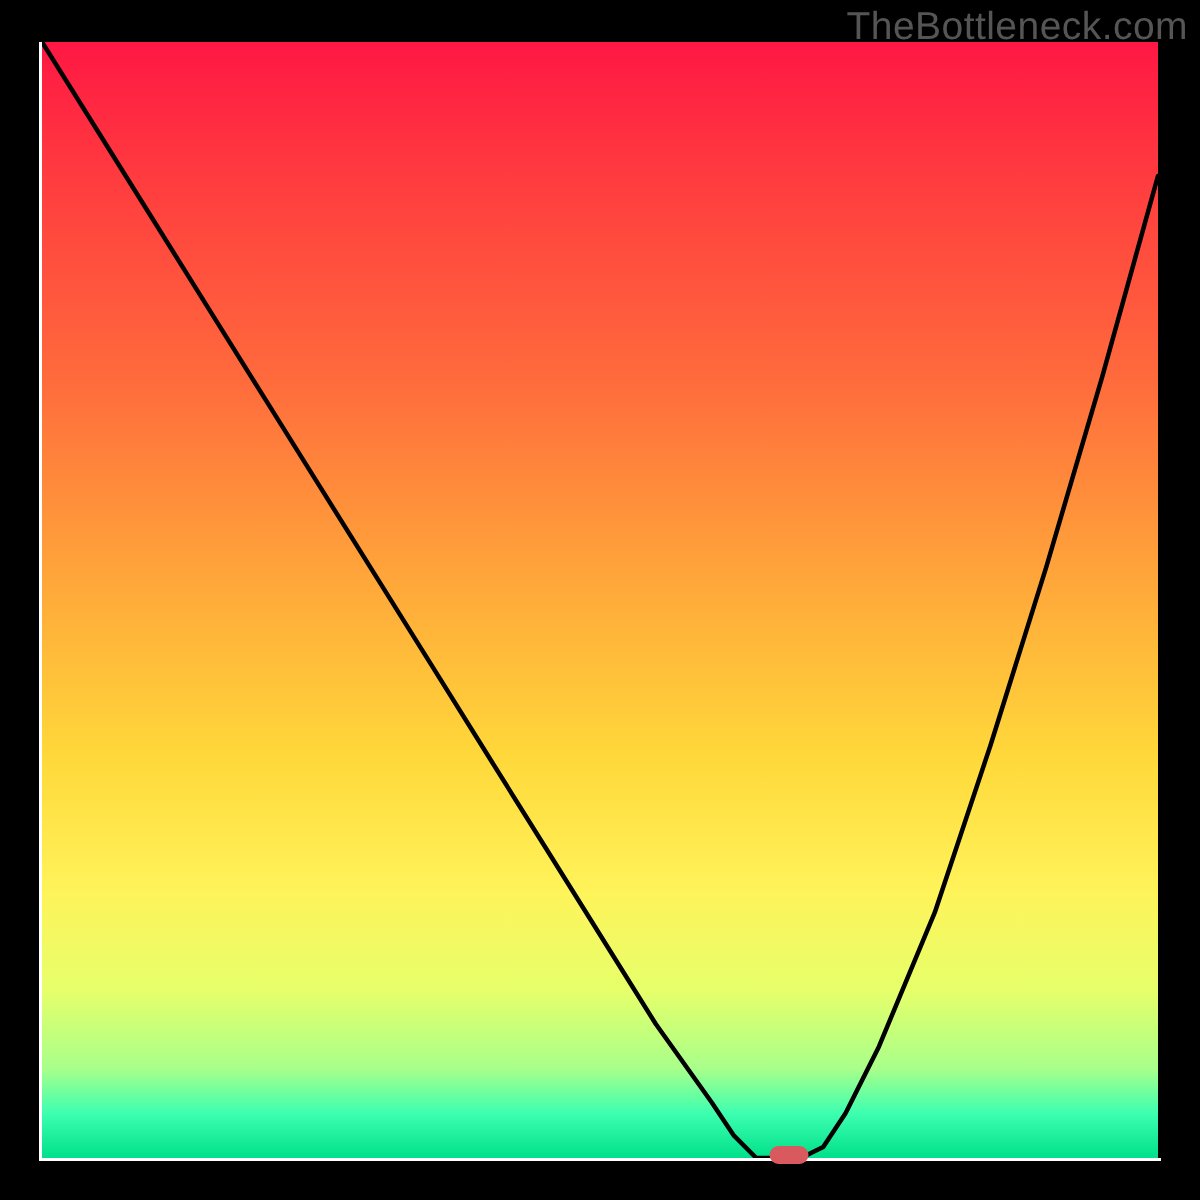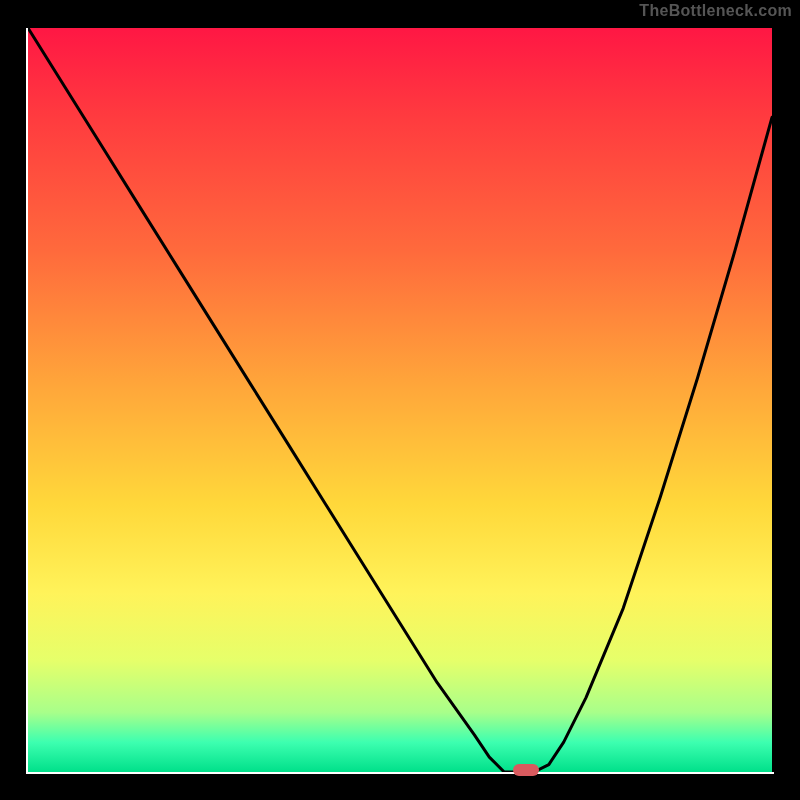--- a/index.html
+++ b/index.html
@@ -15,22 +15,22 @@
     position: relative;
     width: 800px;
     height: 800px;
     background: #000;
   }
   .watermark {
     position: absolute;
     top: 2px;
     right: 8px;
     color: #555;
-    font-size: 16px;
-    font-weight: 700;
+    font-size: 26px;
+    font-weight: 400;
     letter-spacing: 0.3px;
     z-index: 10;
   }
   .plot-area {
     position: absolute;
     left: 28px;
     top: 28px;
     width: 744px;
     height: 744px;
     background: linear-gradient(

